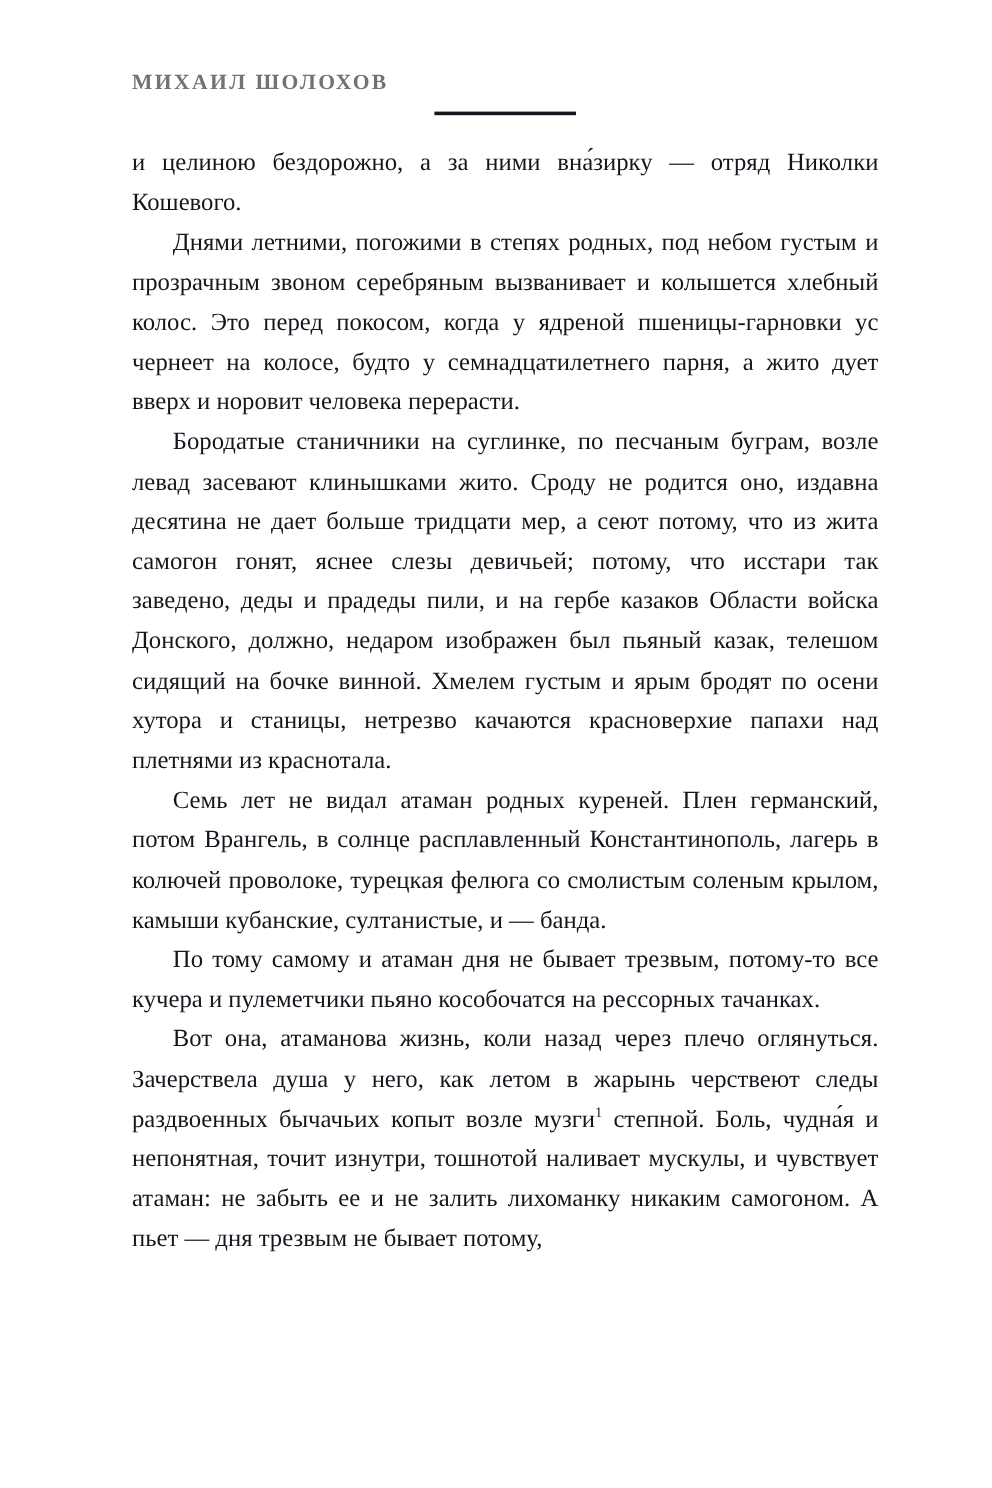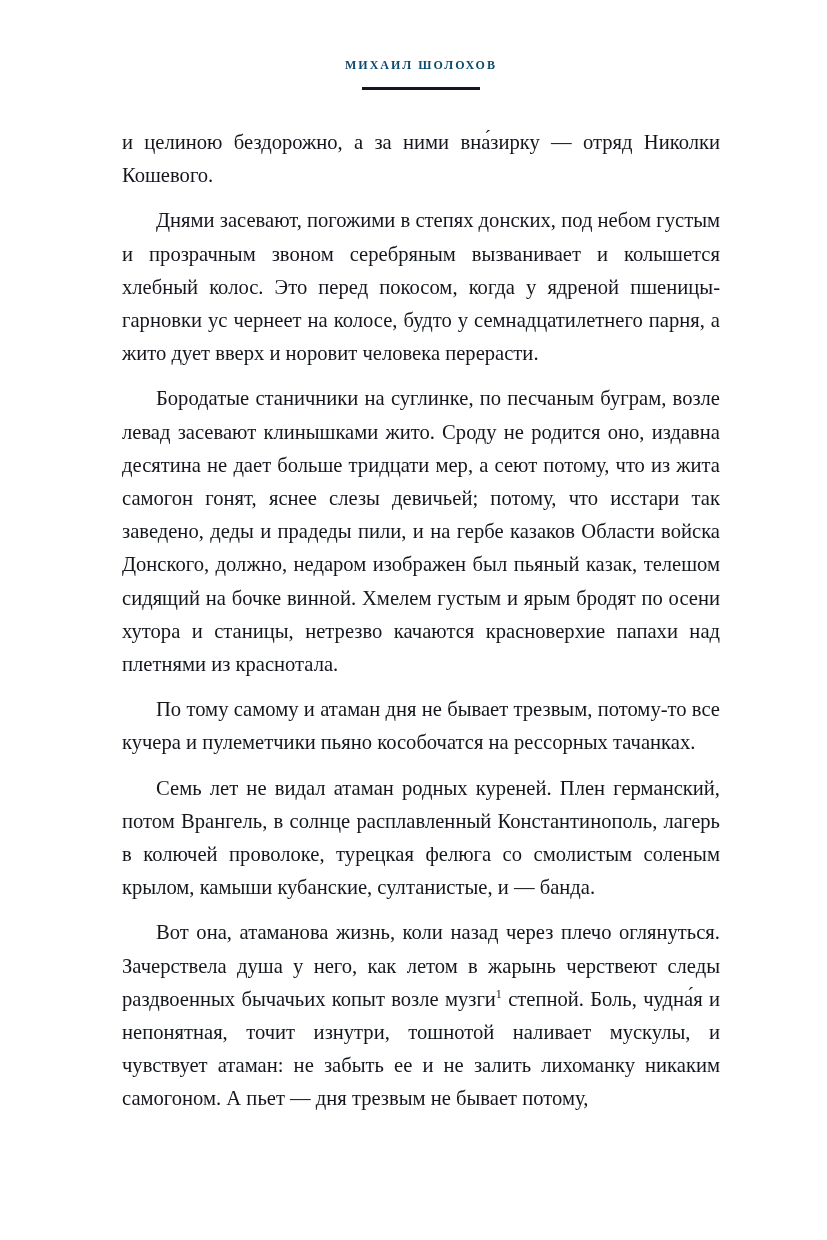--- a/index.html
+++ b/index.html
@@ -22,25 +22,24 @@
     top: 0;
     width: 827px;
     height: 1240px;
     box-sizing: border-box;
     padding: 58px 95px 40px 110px;
     display: flex;
     flex-direction: column;
   }
 
   .running-head {
-    text-align: center;
-    font-size: 12px;
+    font-size: 18px;
     letter-spacing: 2.0px;
     font-weight: 700;
-    color: #0c4a6e;
+    color: #737373;
     margin: 0 0 14px 0;
     font-family: "Liberation Serif", "DejaVu Serif", serif;
   }
 
   .head-rule {
     width: 118px;
     height: 3px;
     background: #14171d;
     margin: 0 auto 24px auto;
   }
@@ -48,21 +47,21 @@
   .body-text {
     font-size: 20.6px;
     line-height: 33.2px;
     text-align: justify;
     text-justify: inter-word;
     hyphens: manual;
     color: #13161c;
   }
 
   .body-text p {
-    margin: 12px;
+    margin: 0;
     text-indent: 34px;
   }
 
   .body-text p.no-indent {
     text-indent: 0;
   }
 
   sup.fn {
     font-size: 12px;
     vertical-align: super;
@@ -72,20 +71,20 @@
 </head>
 <body>
 
 <div class="page">
 
   <div class="running-head">МИХАИЛ ШОЛОХОВ</div>
   <div class="head-rule"></div>
 
   <div class="body-text">
     <p class="no-indent">и целиною бездорожно, а за ними вна́зирку — отряд Николки Кошевого.</p>
-    <p>Днями засевают, погожими в степях донских, под небом густым и прозрачным звоном серебряным вызванивает и колышется хлебный колос. Это перед покосом, когда у ядреной пшеницы-гарновки ус чернеет на колосе, будто у семнадцатилетнего парня, а жито дует вверх и норовит человека перерасти.</p>
+    <p>Днями летними, погожими в степях родных, под небом густым и прозрачным звоном серебряным вызванивает и колышется хлебный колос. Это перед покосом, когда у ядреной пшеницы-гарновки ус чернеет на колосе, будто у семнадцатилетнего парня, а жито дует вверх и норовит человека перерасти.</p>
     <p>Бородатые станичники на суглинке, по песчаным буграм, возле левад засевают клинышками жито. Сроду не родится оно, издавна десятина не дает больше тридцати мер, а сеют потому, что из жита самогон гонят, яснее слезы девичьей; потому, что исстари так заведено, деды и прадеды пили, и на гербе казаков Области войска Донского, должно, недаром изображен был пьяный казак, телешом сидящий на бочке винной. Хмелем густым и ярым бродят по осени хутора и станицы, нетрезво качаются красноверхие папахи над плетнями из краснотала.</p>
+    <p>Семь лет не видал атаман родных куреней. Плен германский, потом Врангель, в солнце расплавленный Константинополь, лагерь в колючей проволоке, турецкая фелюга со смолистым соленым крылом, камыши кубанские, султанистые, и — банда.</p>
     <p>По тому самому и атаман дня не бывает трезвым, потому-то все кучера и пулеметчики пьяно кособочатся на рессорных тачанках.</p>
-    <p>Семь лет не видал атаман родных куреней. Плен германский, потом Врангель, в солнце расплавленный Константинополь, лагерь в колючей проволоке, турецкая фелюга со смолистым соленым крылом, камыши кубанские, султанистые, и — банда.</p>
     <p><span>Вот она, атаманова жизнь, коли назад через плечо оглянуться. Зачерствела душа у него, как летом в жарынь черствеют следы раздвоенных бычачьих копыт возле музги</span><sup class="fn">1</sup><span> степной. Боль, чудна́я и непонятная, точит изнутри, тошнотой наливает мускулы, и чувствует атаман: не забыть ее и не залить лихоманку никаким самогоном. А пьет — дня трезвым не бывает потому,</span></p>
   </div>
 
 </div>
 
 </body></html>

